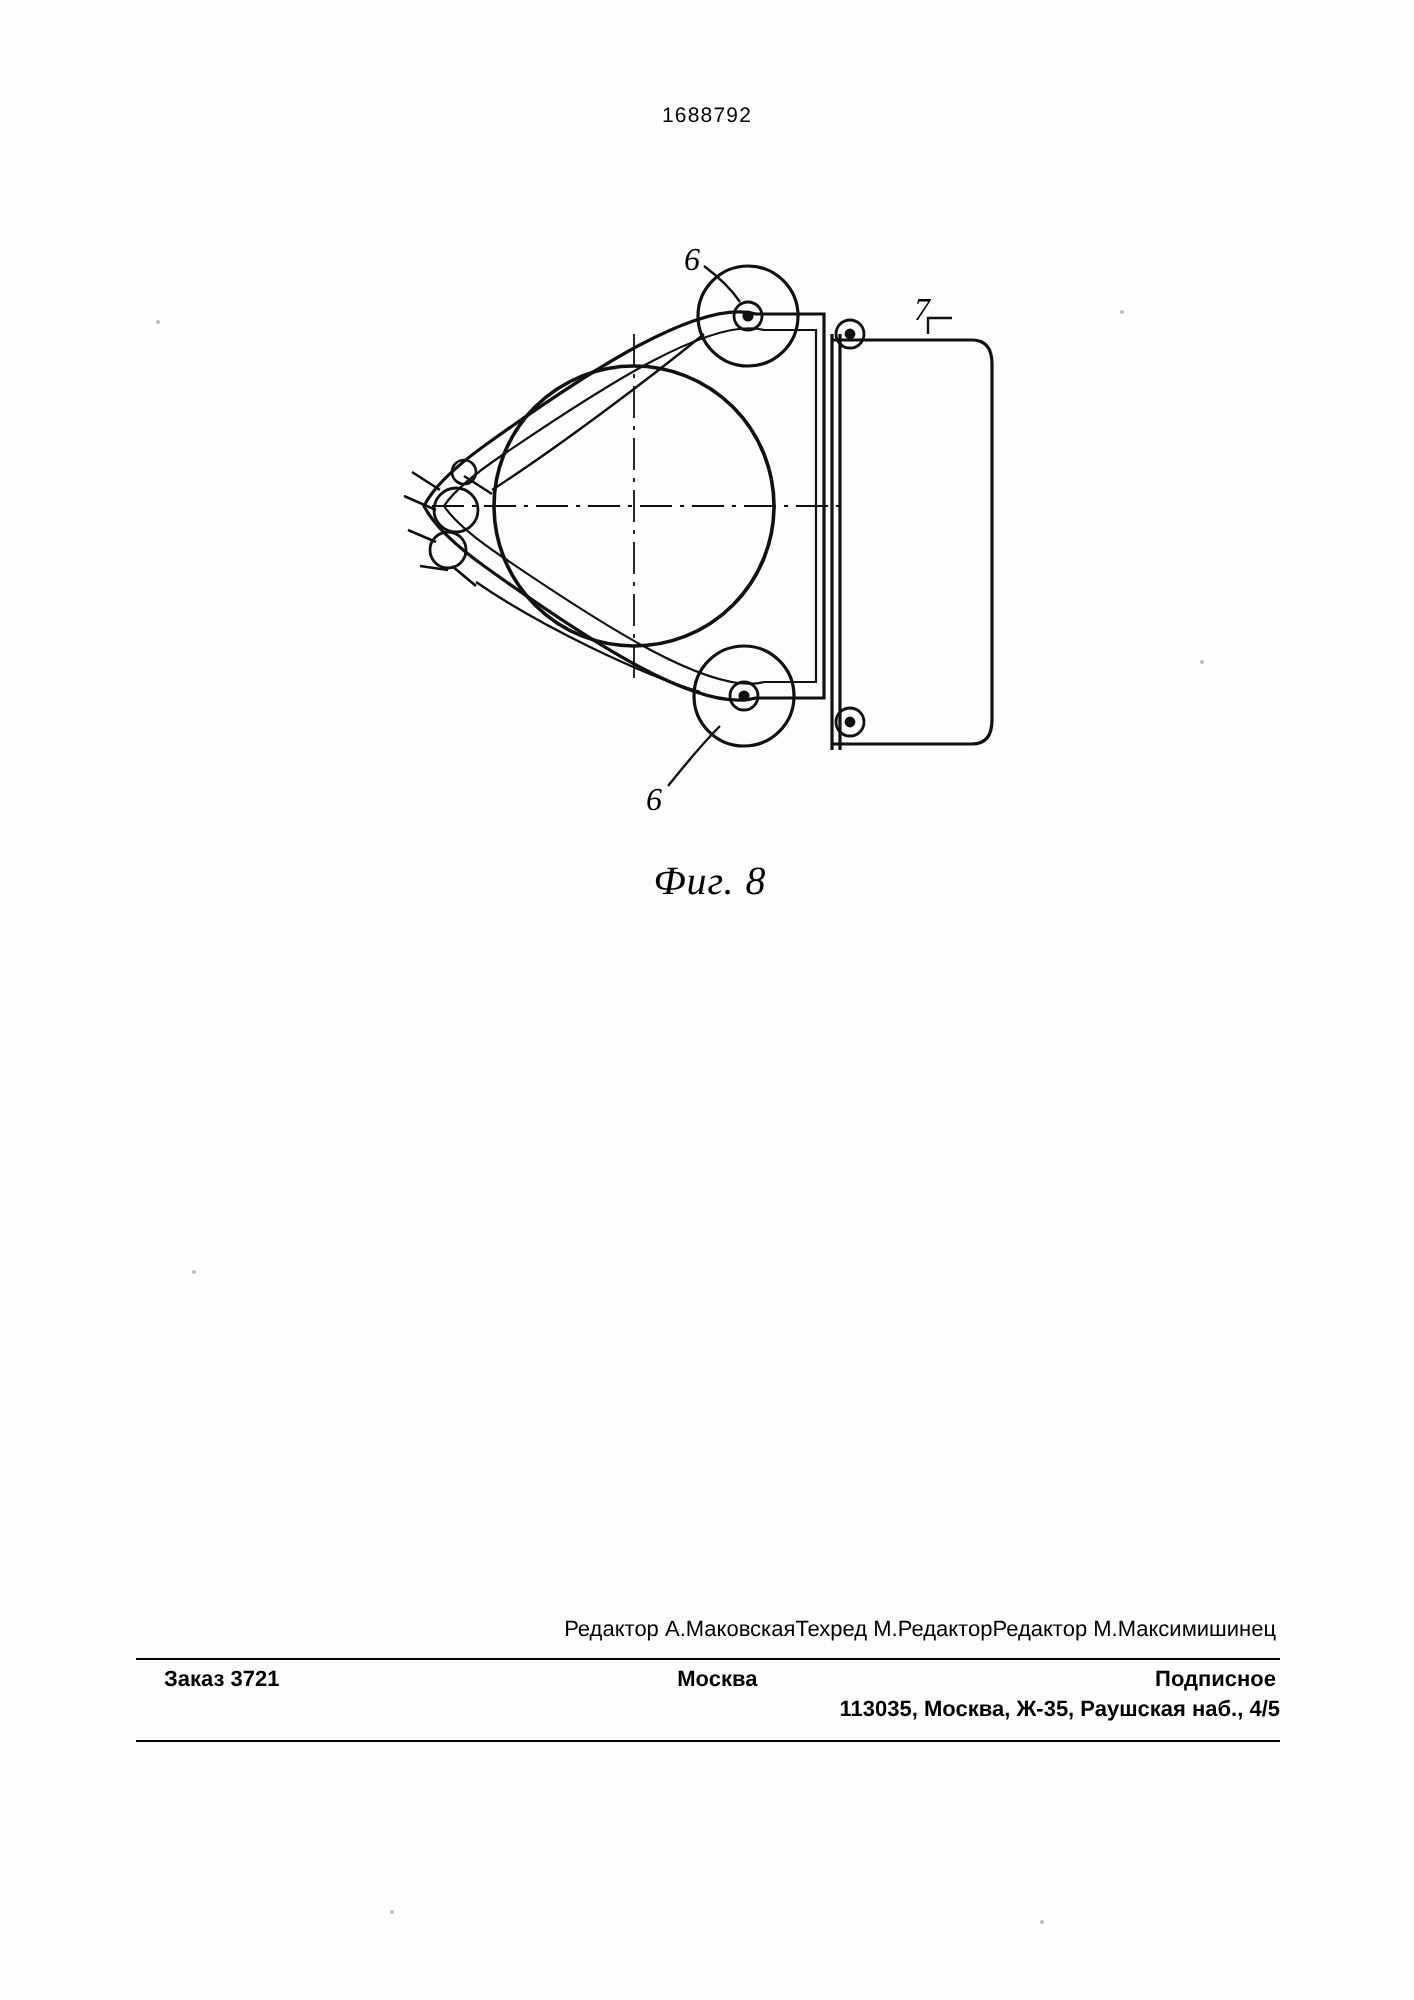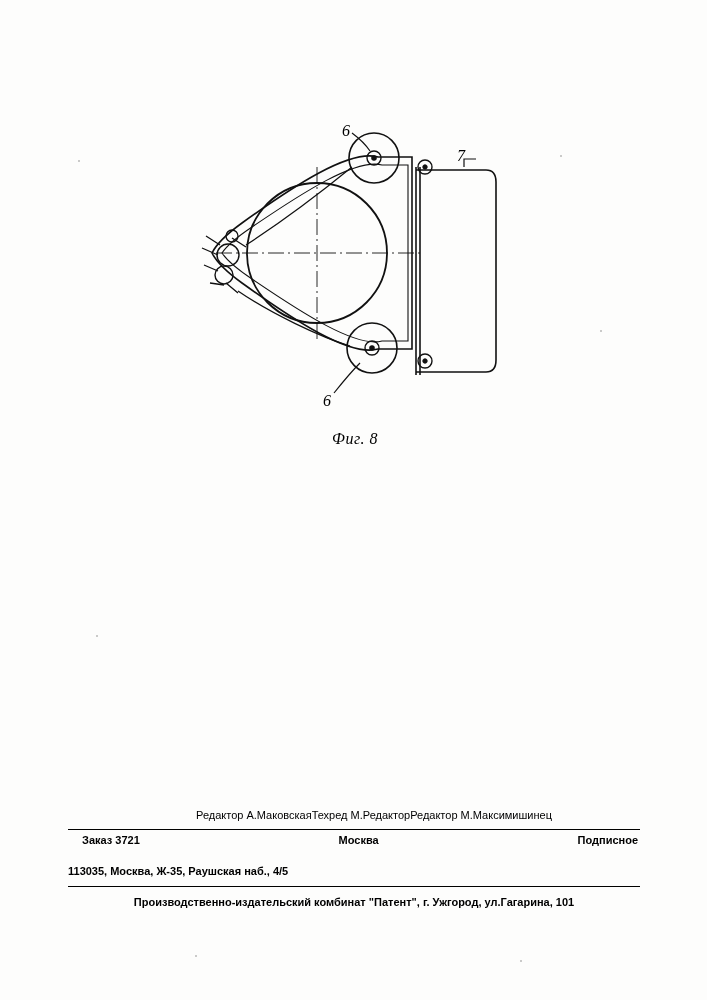--- a/index.html
+++ b/index.html
@@ -44,21 +44,21 @@
   }
 
   .fig-caption {
     position: absolute;
     left: 0;
     top: 325px;
     width: 470px;
     text-align: center;
     font-family: "Liberation Serif", serif;
     font-style: italic;
-    font-size: 16px;
+    font-size: 20px;
     letter-spacing: 0.5px;
   }
 
   .lead-label {
     position: absolute;
     font-family: "Liberation Serif", serif;
     font-style: italic;
     font-size: 16px;
   }
   .lbl-6-top { left: 222px; top: 17px; }
@@ -70,21 +70,21 @@
     position: absolute;
     left: 68px;
     top: 808px;
     width: 572px;
     font-size: 11px;
     line-height: 1.35;
   }
 
   .credits-row {
     display: flex;
-    justify-content: center;
+    justify-content: flex-end;
     padding: 0 2px 6px 2px;
     font-size: 11px;
     white-space: nowrap;
     margin-left: 40px;
   }
   .credits-row > div { font-weight: normal; }
 
   .rule {
     border-top: 1px solid #000;
     width: 100%;
@@ -101,24 +101,24 @@
   }
   .order-row .spacer-l { padding-left: 0px; margin-left: 12px; }
 
   .vniipi {
     text-align: center;
     font-weight: bold;
     font-size: 11px;
     margin-top: 1px;
   }
   .address {
-    text-align: left;
-    font-weight: bold;
-    font-size: 11px;
-    margin-top: 16px;
+    text-align: right;
+    font-weight: bold;
+    font-size: 11px;
+    margin-top: 0px;
   }
 
   .rule2 {
     border-top: 1px solid #000;
     width: 100%;
     height: 0;
     margin-top: 7px;
   }
 
   .combine {
@@ -140,20 +140,21 @@
 
 <div class="page">
 
   <div class="speck" style="left:78px; top:160px;"></div>
   <div class="speck" style="left:560px; top:155px;"></div>
   <div class="speck" style="left:600px; top:330px;"></div>
   <div class="speck" style="left:96px; top:635px;"></div>
   <div class="speck" style="left:195px; top:955px;"></div>
   <div class="speck" style="left:520px; top:960px;"></div>
 
+  <div class="patent-number">1688792</div>
 
   <div class="figure-area">
 
     <svg width="470" height="330" viewBox="0 0 470 330" xmlns="http://www.w3.org/2000/svg">
 
       <g fill="none" stroke="#111111" stroke-width="1.6">
 
         <path d="M296 65 L366 65 Q376 65 376 77 L376 255 Q376 267 366 267 L296 267"></path>
 
         <line x1="296" y1="62" x2="296" y2="270"></line>
@@ -231,16 +232,15 @@
     <div class="order-row">
       <div class="spacer-l">Заказ  3721</div>
       <div>Москва</div>
       <div>Подписное</div>
     </div>
 
     <div class="address">113035, Москва, Ж-35, Раушская наб., 4/5</div>
 
     <div class="rule2"></div>
 
-    <div class="combine">Производственно-издательский комбинат "Патент", г. Ужгород, ул.Гагарина, 101</div>
   </div>
 
 </div>
 
 </body></html>

